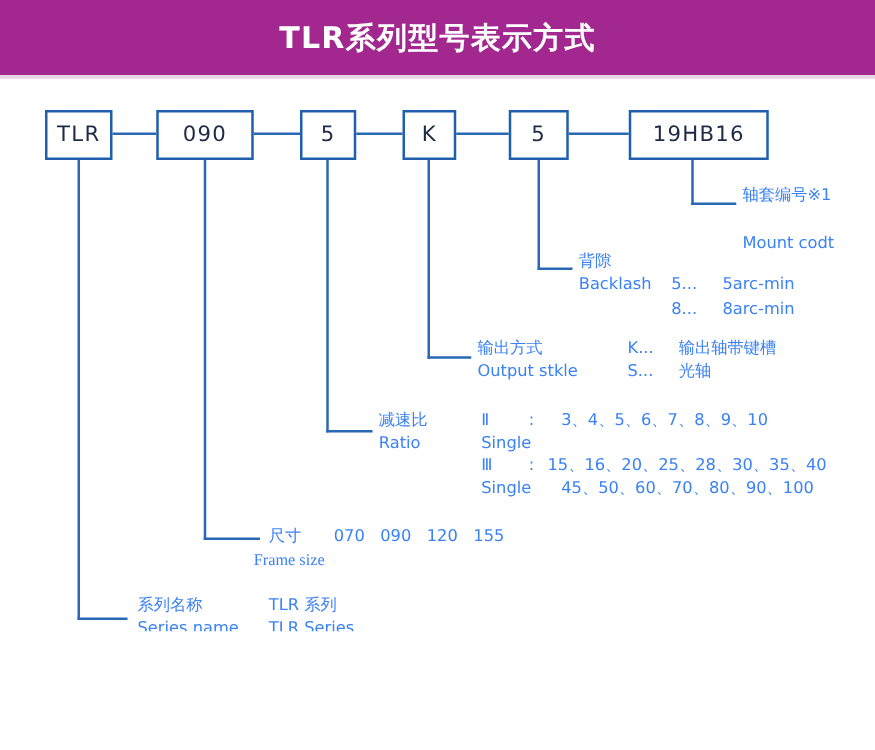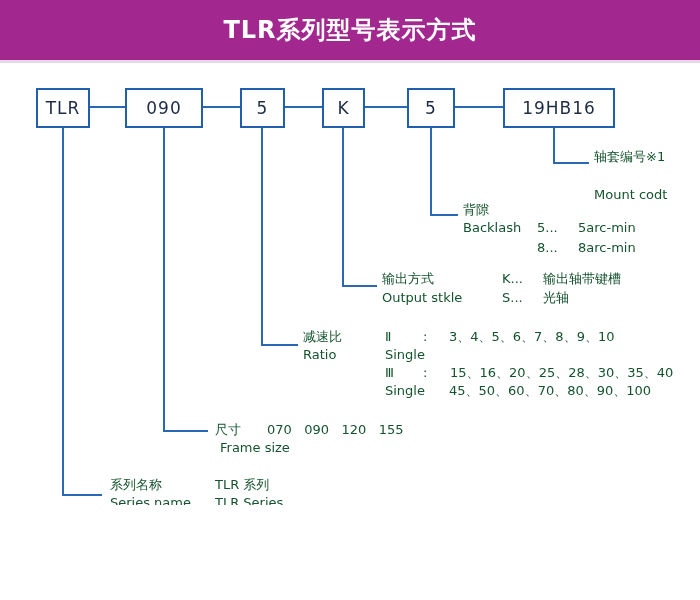--- a/index.html
+++ b/index.html
@@ -16,21 +16,21 @@
   
   .box{position:absolute;top:88px;height:36px;border:2px solid #1F5FAD;background:#ffffff;
     display:flex;align-items:center;justify-content:center;
     color:#1D2C44;font-size:17px;font-weight:500;letter-spacing:1px;}
 
   
   .hline{position:absolute;height:2px;background:#2B68B4;}
   .vline{position:absolute;width:2px;background:#2B68B4;}
 
   
-  .lbl{position:absolute;font-size:13px;line-height:18px;color:#14532d;white-space:pre;}
+  .lbl{position:absolute;font-size:13px;line-height:18px;color:#3b82f6;white-space:pre;}
 </style>
 </head>
 <body>
 
 <div id="stage">
 
   <div class="header-bar">
     <span class="header-title">TLR系列型号表示方式</span>
   </div>
   <div class="header-underband"></div>
@@ -87,28 +87,28 @@
   <div class="lbl" style="left:303px;top:346px;">Ratio</div>
 
   <div class="lbl" style="left:385px;top:328px;">Ⅱ</div>
   <div class="lbl" style="left:423px;top:328px;">:</div>
   <div class="lbl" style="left:449px;top:328px;">3、4、5、6、7、8、9、10</div>
 
   <div class="lbl" style="left:385px;top:346px;">Single</div>
 
   <div class="lbl" style="left:385px;top:364px;">Ⅲ</div>
   <div class="lbl" style="left:423px;top:364px;">:</div>
-  <div class="lbl" style="left:450px;top:364px;">15、16、20、25、28、30、35、40</div>
+  <div class="lbl" style="left:438px;top:364px;">15、16、20、25、28、30、35、40</div>
 
   <div class="lbl" style="left:385px;top:382px;">Single</div>
   <div class="lbl" style="left:449px;top:382px;">45、50、60、70、80、90、100</div>
 
   <div class="lbl" style="left:215px;top:421px;">尺寸</div>
   <div class="lbl" style="left:267px;top:421px;">070   090   120   155</div>
-  <div class="lbl" style="left:220px;top:439px;">Frame size</div>
+  <div class="lbl" style="left:203px;top:439px;font-family:Liberation Serif, serif;">Frame size</div>
 
   <div class="lbl" style="left:110px;top:476px;">系列名称</div>
   <div class="lbl" style="left:110px;top:494px;">Series name</div>
   <div class="lbl" style="left:215px;top:476px;">TLR 系列</div>
   <div class="lbl" style="left:215px;top:494px;">TLR Series</div>
 
   <div class="lbl" style="left:108px;top:536px;">※1</div>
   <div class="lbl" style="left:140px;top:536px;">轴套编号</div>
 
   <div class="bottom-band"></div>

